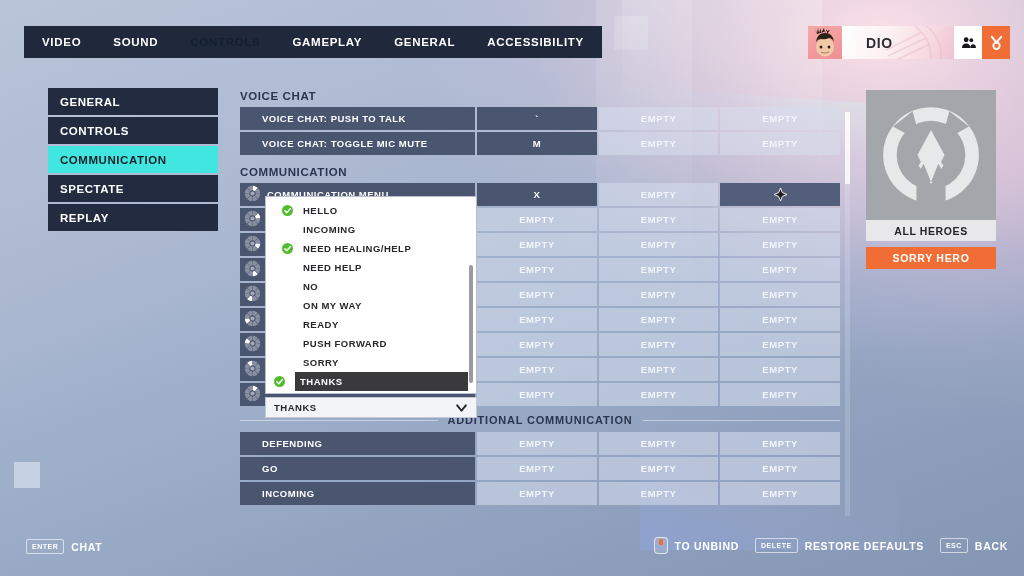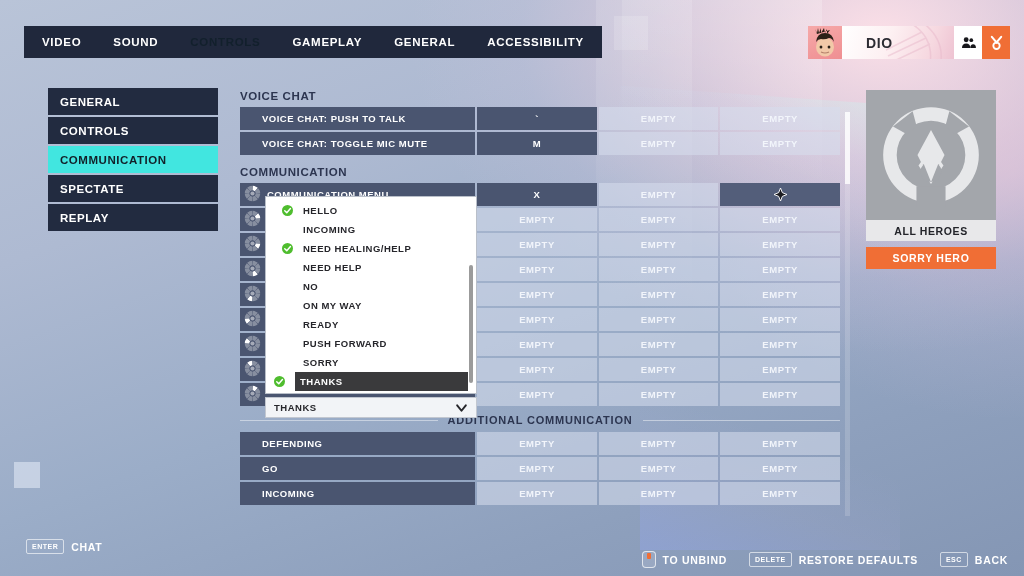--- a/index.html
+++ b/index.html
@@ -301,22 +301,22 @@
   }
   .hint-text {
     color: #ffffff;
     font-size: 10.5px; font-weight: bold;
     letter-spacing: 0.7px;
   }
   .bottom-left {
     position: absolute; left: 26px; bottom: 22px;
   }
   .bottom-right {
-    position: absolute; right: 16px; bottom: 8px;
-    display: flex; align-items: center; gap: 22px;
+    position: absolute; right: 16px; bottom: 22px;
+    display: flex; align-items: center; gap: 16px;
   }
   .mouse-cap {
     width: 14px; height: 17px;
     border: 1px solid rgba(255,255,255,0.7);
     border-radius: 4px;
     position: relative;
     background: rgba(255,255,255,0.12);
   }
   .mouse-cap::after {
     content: ""; position: absolute;

